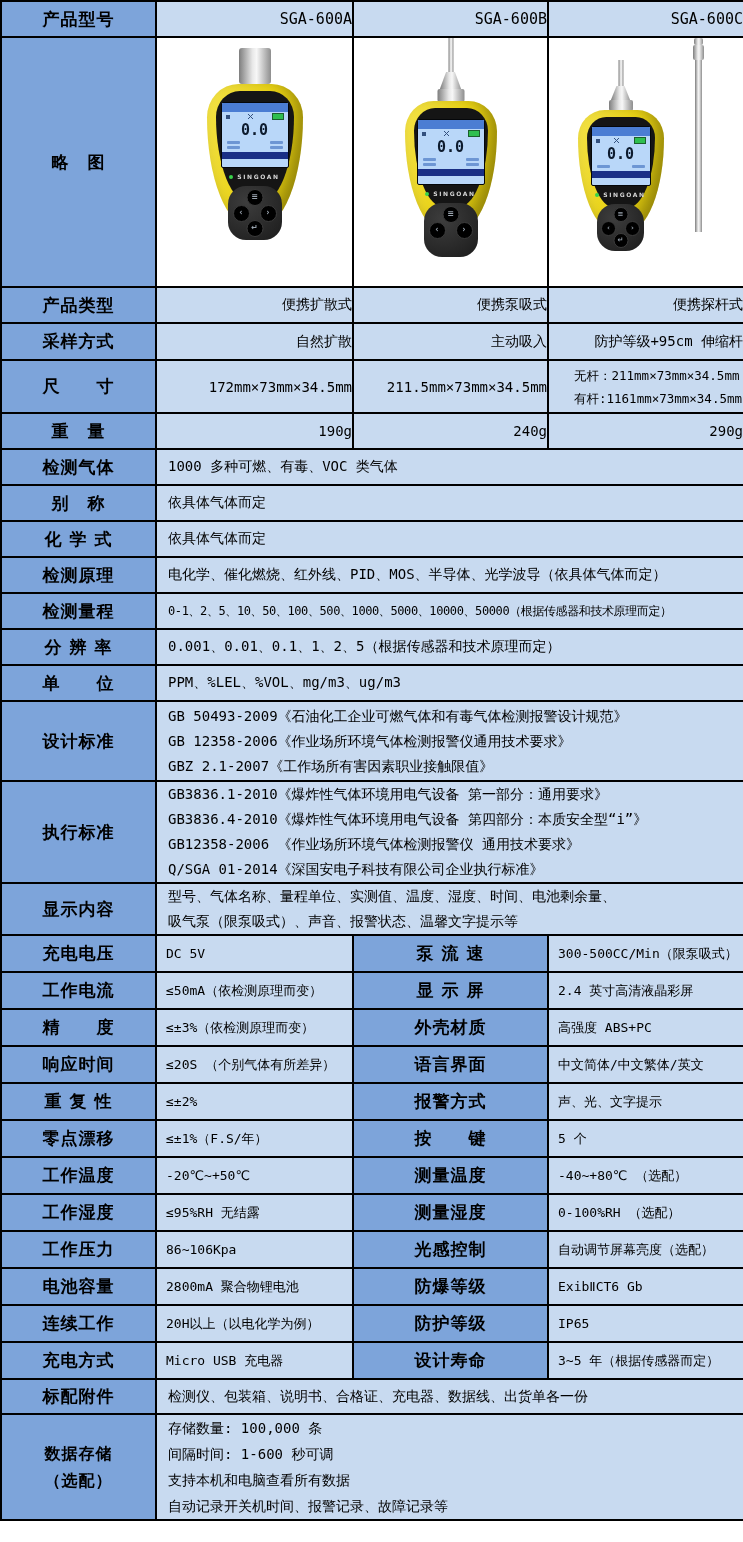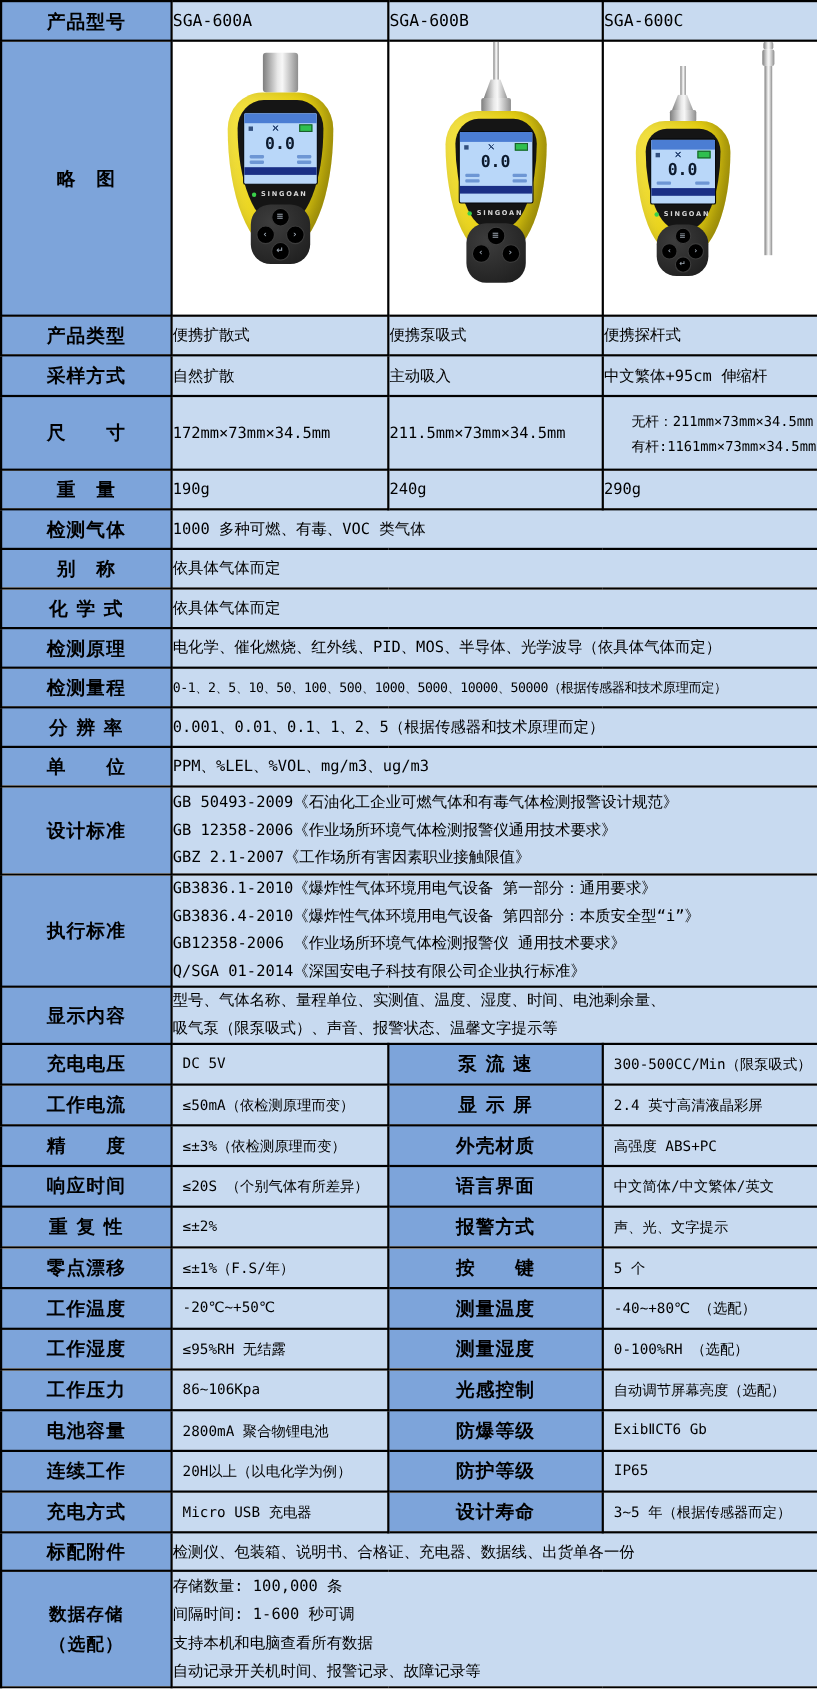--- a/index.html
+++ b/index.html
@@ -5,27 +5,27 @@
   :root{
     --label_bg:#7da4da; --value_bg:#c8daf0; --border:#000000;
     --device_yellow:#e9d214; --screen_blue:#b9d7f9;
   }
   html,body{margin:0;padding:0;background:#fff;}
   body{font-family:"DejaVu Sans","Liberation Sans",sans-serif;color:#000;}
   table{border-collapse:collapse;table-layout:fixed;width:743px;border:2px solid var(--border);}
   td{border:2px solid var(--border);overflow:hidden;vertical-align:middle;padding:0;}
   td.lbl{background:var(--label_bg);text-align:center;font-weight:700;font-size:17px;letter-spacing:1px;}
   td.val{background:var(--value_bg);font-size:14px;font-family:"DejaVu Sans Mono","DejaVu Sans",monospace;}
-  td.center{text-align:left;}
-  td.left{text-align:left;}
+  td.center{text-align:right;}
+  td.left{text-align:left;padding-left:11px;}
   td.white{background:#fff;}
   tr.hdr td.val{font-size:15px;}
   #tb-product tr{height:36px}
   #tb-product tr:nth-child(2){height:37px}
-  #tb-product tr:nth-child(3){height:67px}
+  #tb-product tr:nth-child(3){height:53px}
   #tb-product tr:nth-child(5){height:37px}
   #tb-product td.two-line{font-size:12.5px;text-align:left;padding-left:25px;}
   #tb-product td.two-line div{line-height:23px;white-space:nowrap;}
   #tb-full tr{height:36px}
   #tb-full tr:nth-child(8){height:80px}
   #tb-full tr:nth-child(9){height:101px}
   #tb-full tr:nth-child(10){height:49px}
   #tb-full tr:nth-child(5) td.val{font-size:12px;letter-spacing:-0.4px;}
   #tb-full td .ln{line-height:25px;white-space:nowrap;}
   #tb-spec tr{height:37px}
@@ -237,21 +237,21 @@
       <tr>
         <td class="lbl">产品类型</td>
         <td class="val center nowrap">便携扩散式</td>
         <td class="val center nowrap">便携泵吸式</td>
         <td class="val center nowrap">便携探杆式</td>
       </tr>
       <tr>
         <td class="lbl">采样方式</td>
         <td class="val center nowrap">自然扩散</td>
         <td class="val center nowrap">主动吸入</td>
-        <td class="val center nowrap">中文繁体+95cm 伸缩杆</td>
+        <td class="val center nowrap">防护等级+95cm 伸缩杆</td>
       </tr>
       <tr>
         <td class="lbl">尺　　寸</td>
         <td class="val center nowrap">172mm×73mm×34.5mm</td>
         <td class="val center nowrap">211.5mm×73mm×34.5mm</td>
         <td class="val two-line">
           <div>无杆：211mm×73mm×34.5mm</div>
           <div>有杆:1161mm×73mm×34.5mm</div>
         </td>
       </tr>

